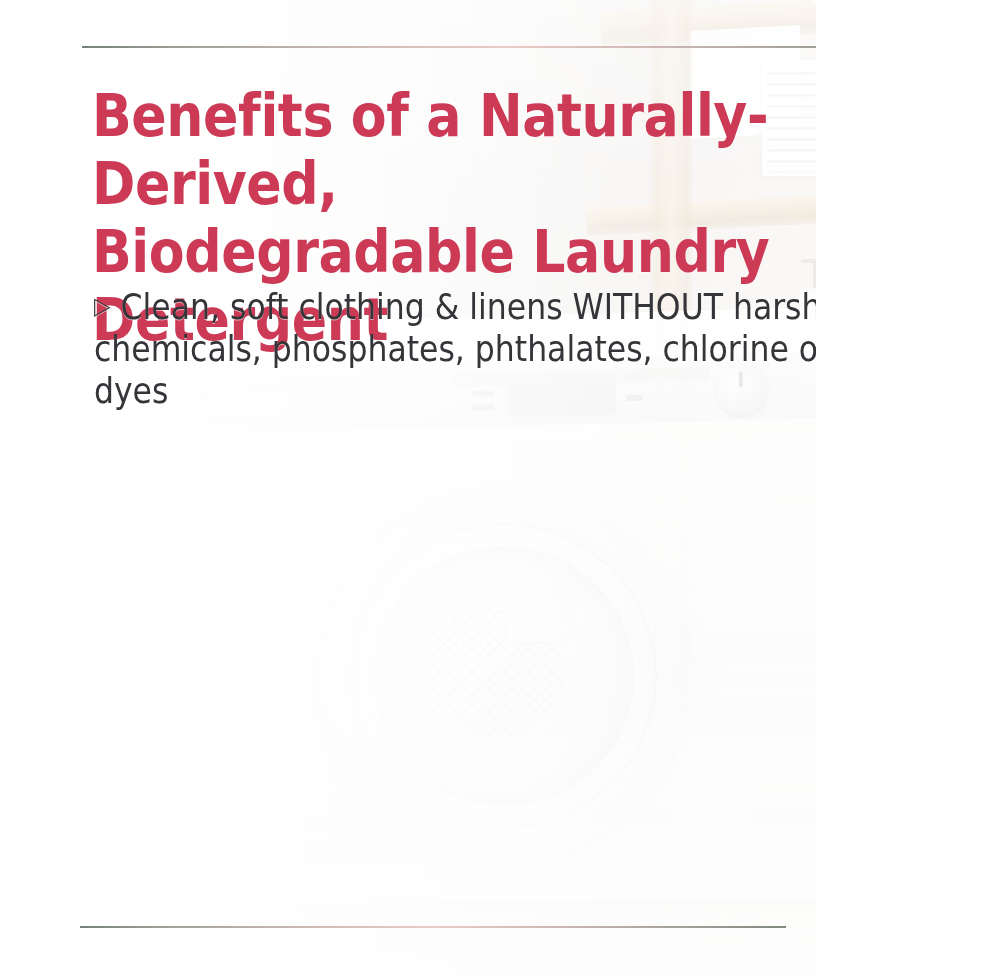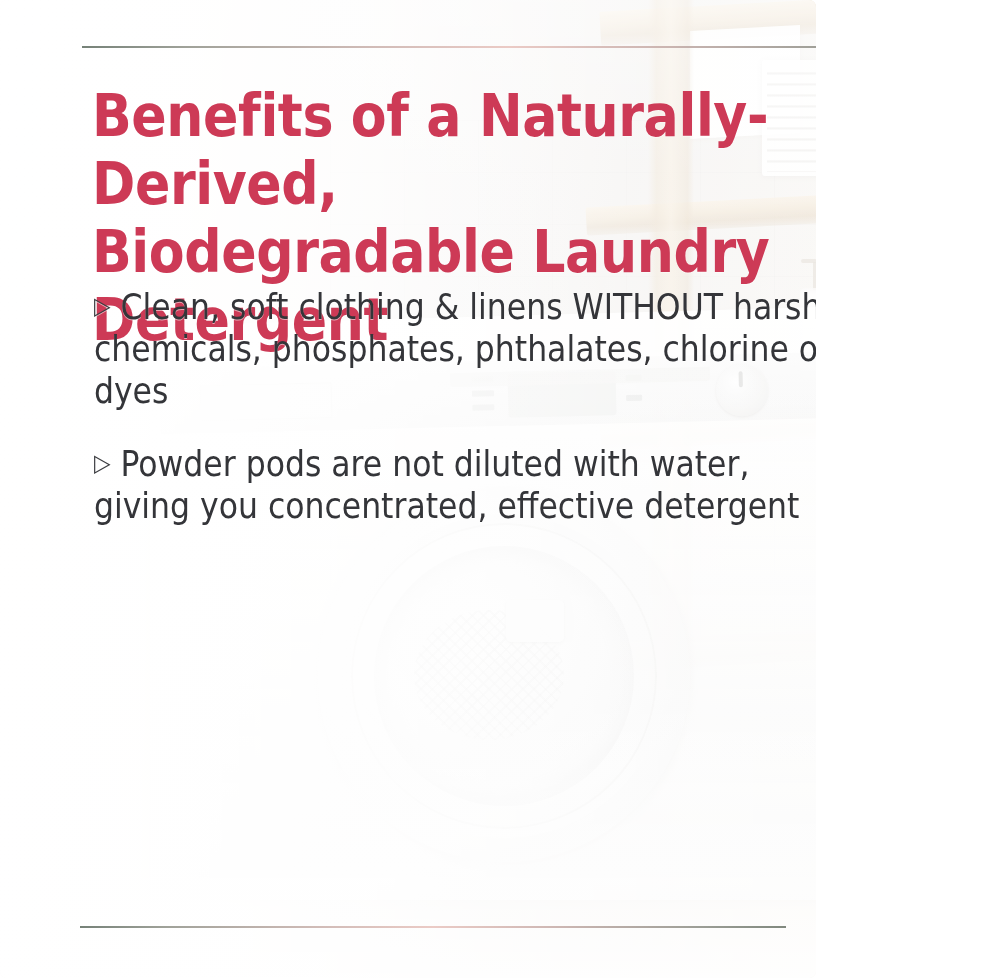--- a/index.html
+++ b/index.html
@@ -448,23 +448,20 @@
 
     <div class="rule rule-top"></div>
 
     <h1 class="title">Benefits of a Naturally-Derived,
 Biodegradable Laundry Detergent</h1>
 
     <ul class="bullets">
       <li>
         <span class="marker">▷</span><span class="btext">Clean, soft clothing &amp; linens WITHOUT harsh chemicals, phosphates, phthalates, chlorine or dyes</span>
       </li>
-      <li>
-        <span class="marker">▷</span><span class="btext">Powder pods are not diluted with water, giving you concentrated, effective detergent</span>
-      </li>
     </ul>
 
     <div class="rule rule-bottom"></div>
 
     <svg class="leaf-logo" viewBox="0 0 148 104">
 
       <path d="M96 2 C 116 26, 120 60, 100 90 C 94 99, 88 102, 84 102
                C 80 96, 74 80, 76 62 C 78 40, 86 16, 96 2 Z" fill="#ffffff"></path>
       <path d="M90 96 C 88 74, 90 44, 97 16" fill="none" stroke="#eceae7" stroke-width="2.2"></path>
 

